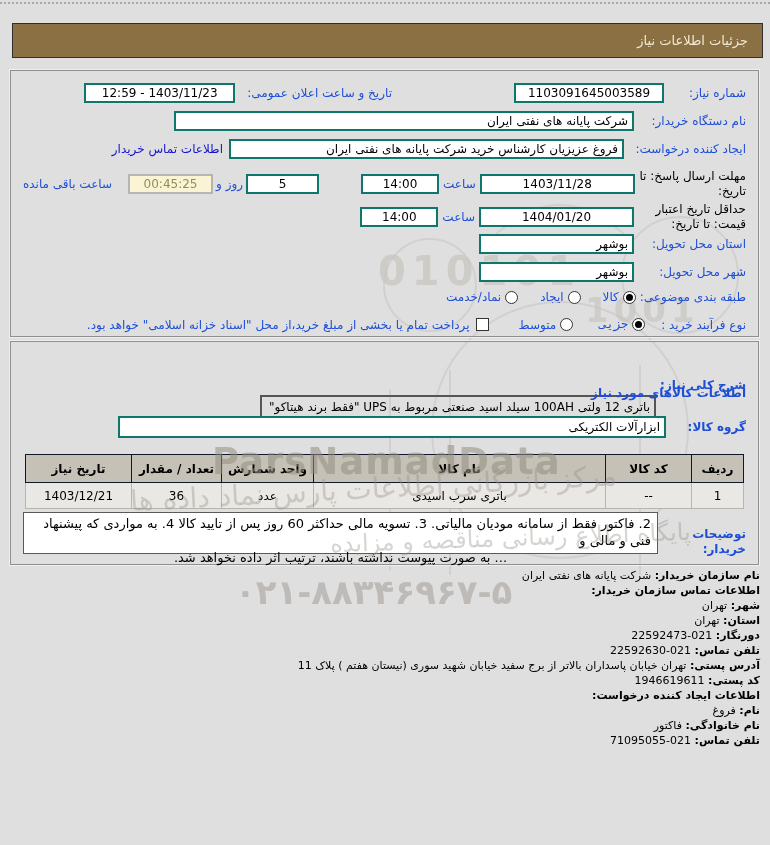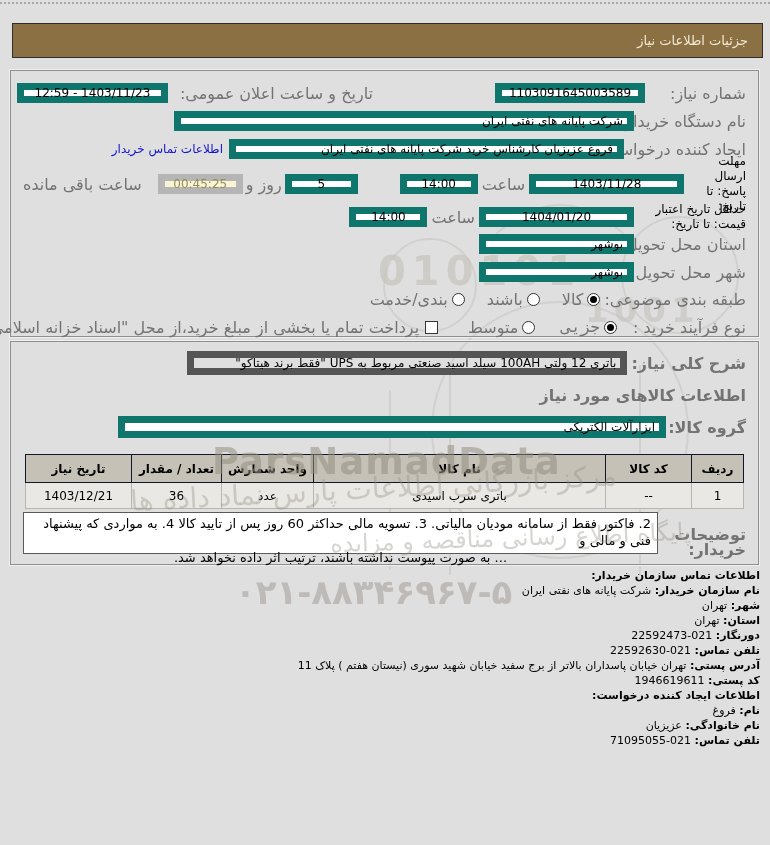--- a/index.html
+++ b/index.html
@@ -3,24 +3,24 @@
 <meta charset="utf-8">
 <style>
   html,body{margin:0;padding:0;}
   body{
     width:770px;height:845px;position:relative;overflow:hidden;
     background:#dfdfdf;
     font-family:"DejaVu Sans",sans-serif;
     direction:rtl;
   }
   .abs{position:absolute;}
-  .lbl{font-size:16px;color:#737373;white-space:nowrap;}
+  .lbl{font-size:12px;color:#1d4ed8;white-space:nowrap;}
   .b{font-weight:bold;}
   .lbl2{font-size:12px;color:#000;white-space:normal;width:112px;line-height:15px;text-align:right;}
-  .inp{background:#fff;border:7px solid #0f766e;height:20px;box-sizing:border-box;
+  .inp{background:#fff;border:2px solid #0f766e;height:20px;box-sizing:border-box;
        font-size:12px;color:#000;display:flex;align-items:center;flex:none;direction:rtl;}
   .inp.c{justify-content:center;}
   .inp.r{padding:0 4px;justify-content:flex-start;}
   .row{position:absolute;right:12px;left:12px;display:flex;align-items:center;
        direction:rtl;justify-content:flex-start;}
   .radio{width:13px;height:13px;border:1px solid #333;border-radius:50%;background:#fff;
          position:relative;flex:none;box-sizing:border-box;}
   .radio.sel::after{content:"";position:absolute;left:2px;top:2px;right:2px;bottom:2px;
          background:#000;border-radius:50%;}
   .checkbox{width:13px;height:13px;border:1px solid #333;background:#fff;flex:none;box-sizing:border-box;}
@@ -106,41 +106,41 @@
   <div class="row" style="top:191px;">
     <span class="lbl" style="width:112px;">شهر محل تحویل:</span>
     <div class="inp r" style="width:155px;">بوشهر</div>
   </div>
 
   <div class="row" style="top:219px;">
     <span class="lbl" style="margin-left:4px;">طبقه بندی موضوعی:</span>
     <span class="radio sel" style="margin-left:4px;"></span>
     <span class="lbl" style="margin-left:22px;">کالا</span>
     <span class="radio" style="margin-left:4px;"></span>
-    <span class="lbl" style="margin-left:22px;">باشند</span>
+    <span class="lbl" style="margin-left:22px;">ایجاد</span>
     <span class="radio" style="margin-left:4px;"></span>
-    <span class="lbl">بندی/خدمت</span>
+    <span class="lbl">نماد/خدمت</span>
   </div>
 
   <div class="row" style="top:246px;">
     <span class="lbl" style="margin-left:16px;">نوع فرآیند خرید :</span>
     <span class="radio sel" style="margin-left:4px;"></span>
     <span class="lbl" style="margin-left:26px;font-family:Liberation Mono, monospace;">جزیی</span>
     <span class="radio" style="margin-left:4px;"></span>
     <span class="lbl" style="margin-left:30px;">متوسط</span>
     <span class="checkbox" style="margin-left:6px;"></span>
     <span class="lbl">پرداخت تمام یا بخشی از مبلغ خرید،از محل "اسناد خزانه اسلامی" خواهد بود.</span>
   </div>
 </div>
 
 <div class="panel" style="top:341px;height:224px;">
 
   <div class="row" style="top:9px;">
     <span class="lbl b" style="margin-left:4px;">شرح کلی نیاز:</span>
-    <div class="inp r" style="width:440px;height:24px;background:transparent;border-color:#555;">باتری 12 ولتی 100AH سیلد اسید صنعتی مربوط به UPS "فقط برند هیتاکو"</div>
+    <div class="inp r" style="width:396px;height:24px;background:transparent;border-color:#555;margin-top:44px;">باتری 12 ولتی 100AH سیلد اسید صنعتی مربوط به UPS "فقط برند هیتاکو"</div>
   </div>
 
   <div class="row" style="top:44px;">
     <span class="lbl b">اطلاعات کالاهای مورد نیاز</span>
   </div>
 
   <div class="row" style="top:74px;">
     <span class="lbl b" style="width:80px;">گروه کالا:</span>
     <div class="inp r" style="width:548px;height:22px;">ابزارآلات الکتریکی</div>
   </div>
@@ -184,25 +184,25 @@
     </div>
   </div>
 </div>
 
 <div class="wm" style="left:212px;top:440px;font-size:37px;font-weight:bold;color:rgba(148,142,130,.55);letter-spacing:1px;">ParsNamadData</div>
 <div class="wm" style="left:130px;top:472px;font-size:28px;color:rgba(150,145,135,.38);transform:rotate(-3deg);direction:rtl;white-space:nowrap;">مرکز بازرگانی اطلاعات پارس نماد داده ها</div>
 <div class="wm" style="left:330px;top:524px;font-size:24px;color:rgba(150,145,135,.38);transform:rotate(-2deg);direction:rtl;white-space:nowrap;">پایگاه اطلاع رسانی مناقصه و مزایده</div>
 <div class="wm" style="left:235px;top:572px;font-size:34px;font-weight:bold;color:rgba(148,143,136,.45);letter-spacing:3px;">۰۲۱-۸۸۳۴۶۹۶۷-۵</div>
 
 <div class="abs" style="right:10px;top:568px;width:752px;">
-  <div class="contact-line b">اطلاعات تماس سازمان خریدار:</div>
   <div class="contact-line">
     <span class="b">نام سازمان خریدار:</span>
     <span>شرکت پایانه های نفتی ایران</span>
   </div>
+  <div class="contact-line b">اطلاعات تماس سازمان خریدار:</div>
   <div class="contact-line">
     <span class="b">شهر:</span>
     <span>تهران</span>
   </div>
   <div class="contact-line">
     <span class="b">استان:</span>
     <span>تهران</span>
   </div>
   <div class="contact-line">
     <span class="b">دورنگار:</span>
@@ -220,19 +220,19 @@
     <span class="b">کد پستی:</span>
     <span>1946619611</span>
   </div>
   <div class="contact-line b">اطلاعات ایجاد کننده درخواست:</div>
   <div class="contact-line">
     <span class="b">نام:</span>
     <span>فروغ</span>
   </div>
   <div class="contact-line">
     <span class="b">نام خانوادگی:</span>
-    <span>عزیزیان</span>
+    <span>فاکتور</span>
   </div>
   <div class="contact-line">
     <span class="b">تلفن تماس:</span>
     <span>021-71095055</span>
   </div>
 </div>
 
 </body></html>

